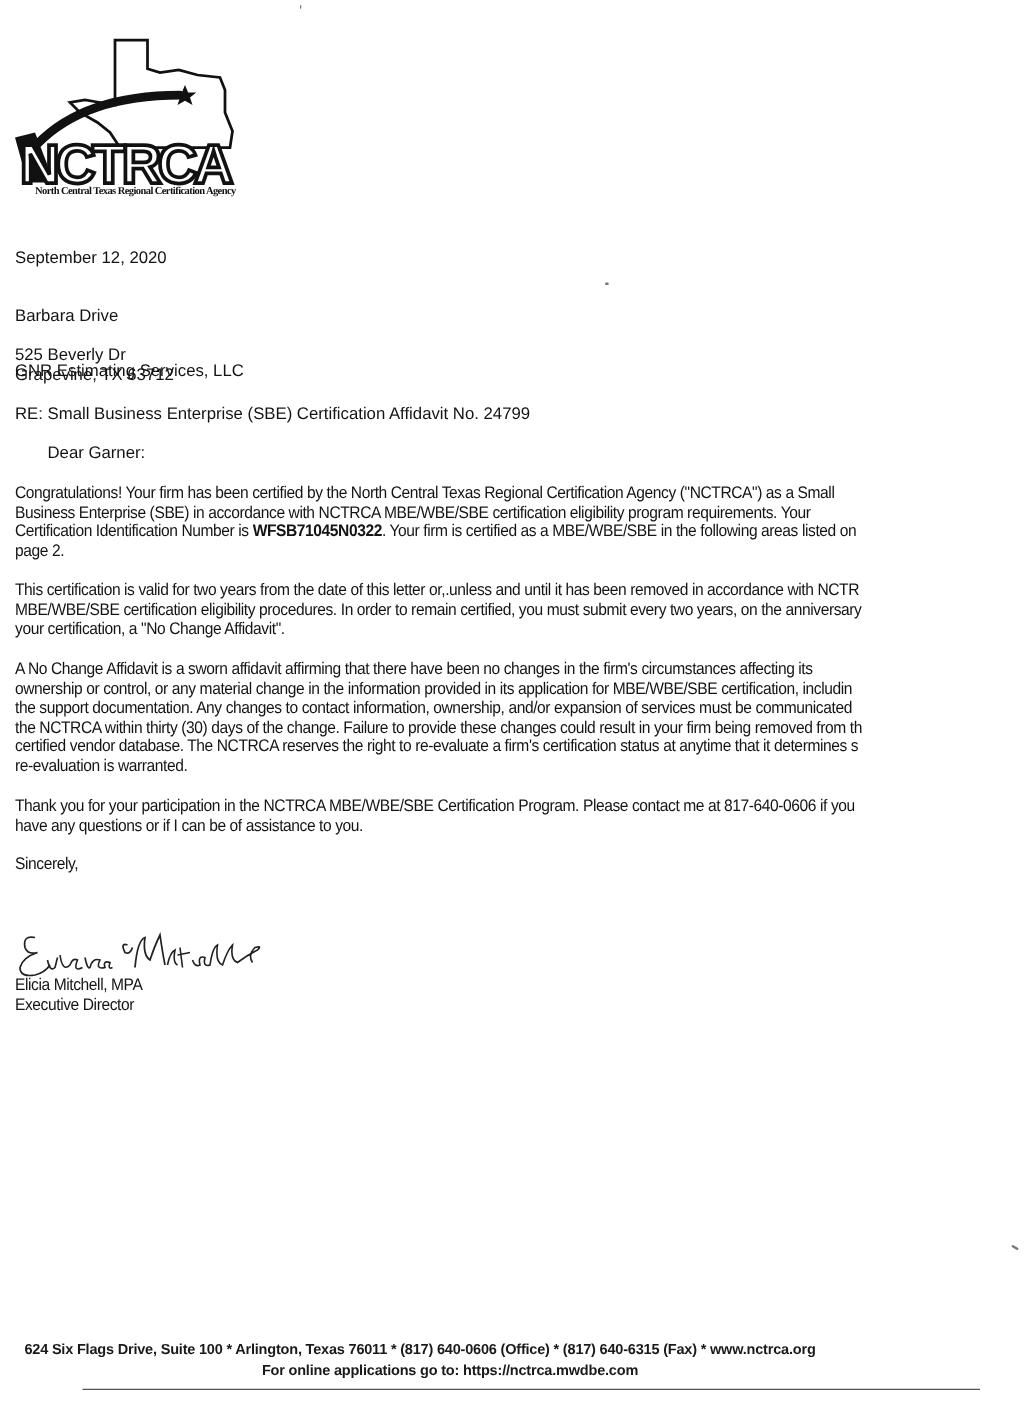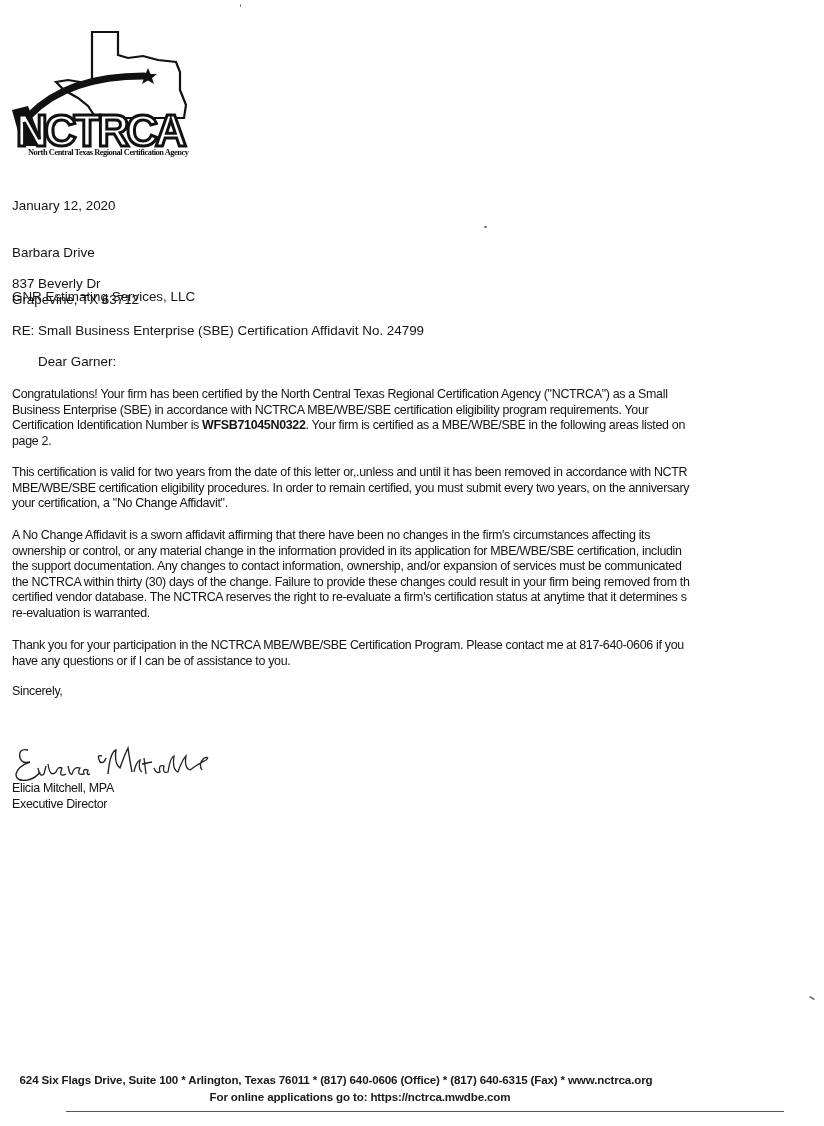--- a/index.html
+++ b/index.html
@@ -28,25 +28,25 @@
     <path d="M22 105 Q 60 66 136 66" fill="none" stroke="#111" stroke-width="7" stroke-linecap="round"></path>
     <polygon points="140,58 142.5,64 149,64 144,68 146,74 140,70.5 134,74 136,68 131,64 137.5,64" fill="#111"></polygon>
 
     <path d="M4 100 L20 96 L30 122 L30 136 L14 136 Z" fill="#111"></path>
     <text x="8" y="136" font-family="'Liberation Sans', sans-serif" font-weight="bold" font-size="44" fill="#fff" stroke="#111" stroke-width="3" letter-spacing="-3">NCTRCA</text>
     <text x="8" y="136" font-family="'Liberation Sans', sans-serif" font-weight="bold" font-size="44" fill="none" stroke="#111" stroke-width="1.2" letter-spacing="-3">N</text>
   </svg>
 </div>
 <div class="logo-caption">North Central Texas Regional Certification Agency</div>
 
-<div class="text" style="top:198px;">January 12, 2020</div>
+<div class="text" style="top:198px;">September 12, 2020</div>
 
 <div class="text" style="top:245px;">Barbara Drive</div>
 <div class="text" style="top:261px;margin-top:28px;">GNR Estimating Services, LLC</div>
-<div class="text" style="top:276px;">837 Beverly Dr</div>
+<div class="text" style="top:276px;">525 Beverly Dr</div>
 <div class="text" style="top:292px;">Grapevine, TX 63712</div>
 
 <div class="text" style="top:323px;">RE: Small Business Enterprise (SBE) Certification Affidavit No. 24799</div>
 
 <div class="text" style="top:354px;margin-left:26px;">Dear Garner:</div>
 
 <div class="para narrow" style="top:386px;">
   <span>Congratulations! Your firm has been certified by the North Central Texas Regional Certification Agency ("NCTRCA") as a Small</span>
   <span>Business Enterprise (SBE) in accordance with NCTRCA MBE/WBE/SBE certification eligibility program requirements. Your</span>
   <span><span style="display:inline">Certification Identification Number is </span><b style="display:inline">WFSB71045N0322</b><span style="display:inline">. Your firm is certified as a MBE/WBE/SBE in the following areas listed on</span></span>

